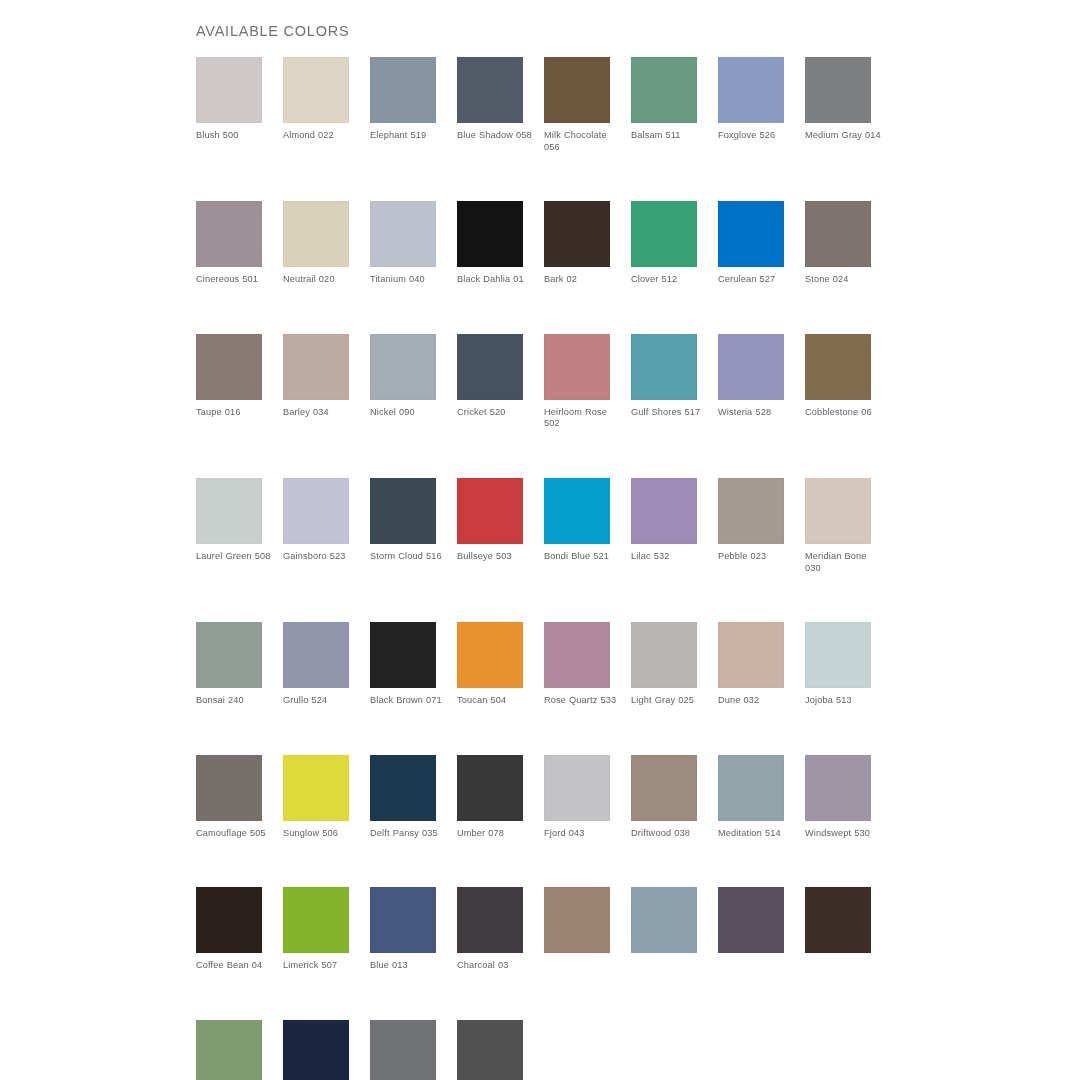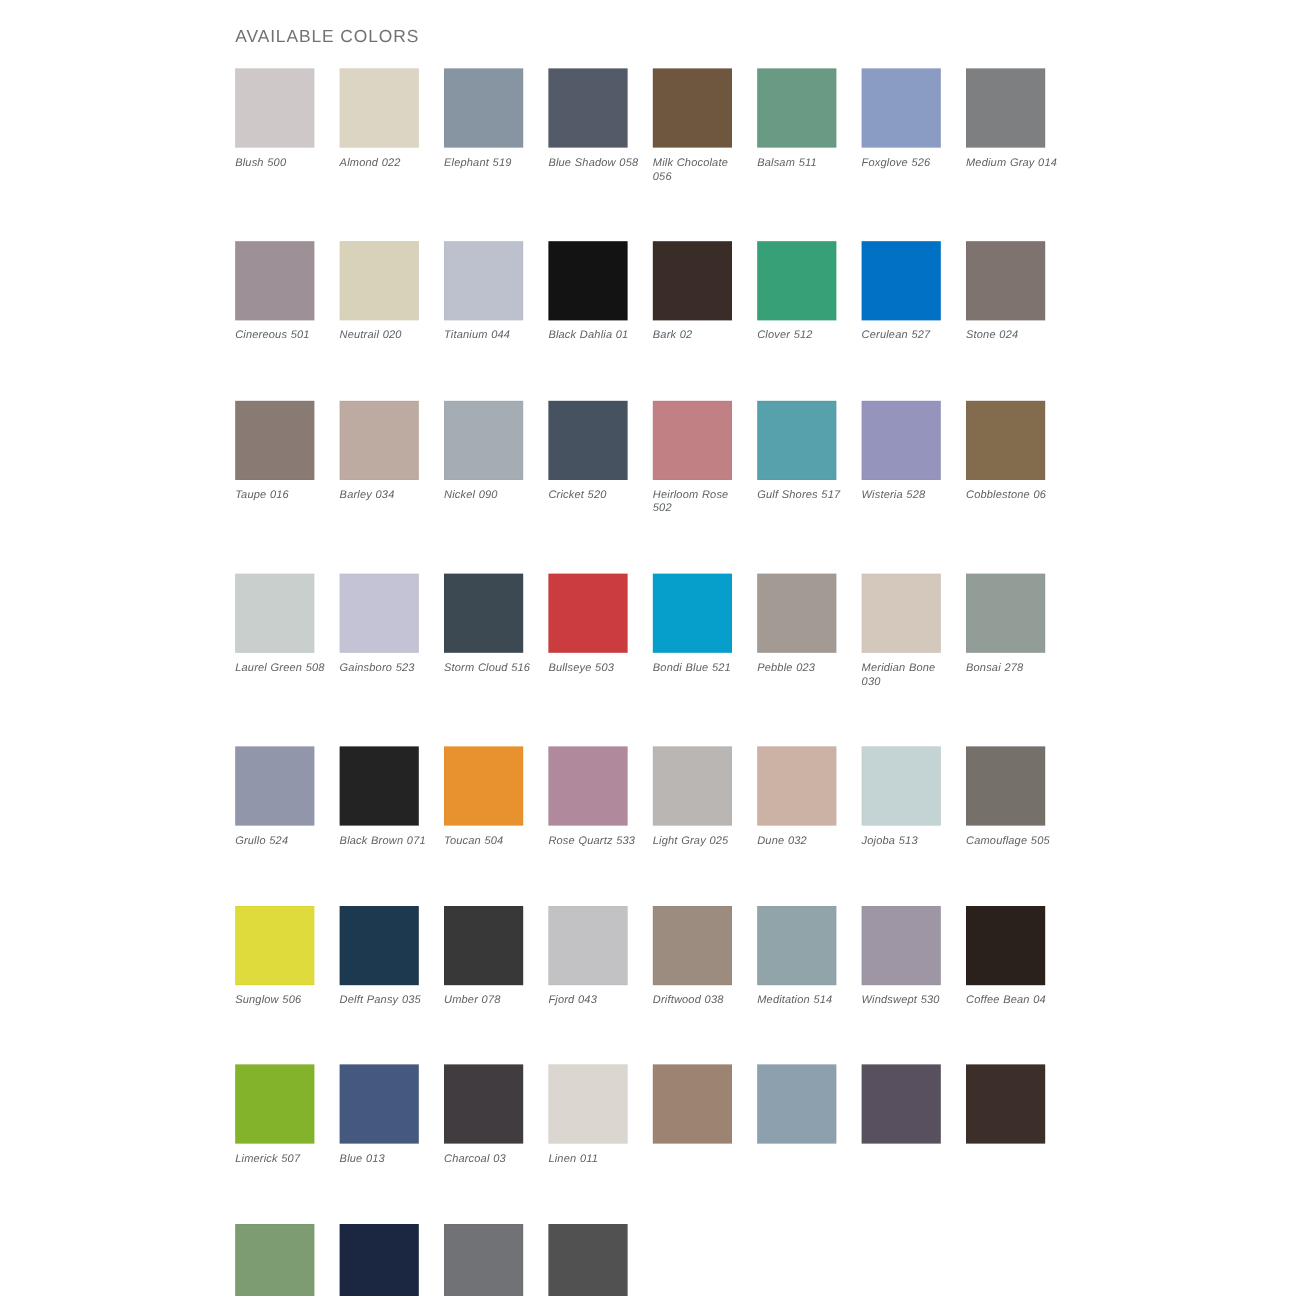--- a/index.html
+++ b/index.html
@@ -54,21 +54,20 @@
     box-shadow: inset 0 0 0 0.5px rgba(0,0,0,0.04);
   }
   .swatch-label {
     margin-top: 7px;
     font-size: 9.2px;
     line-height: 11.6px;
     color: #5d6164;
     letter-spacing: 0.15px;
     width: 78px;
     word-spacing: 0.3px;
-    font-style: italic;
   }
 </style>
 </head>
 <body>
 
 <div class="page">
 
   <div class="page-title">AVAILABLE COLORS</div>
 
   <div class="swatch-grid">
@@ -107,21 +106,21 @@
       <div class="swatch-cell">
         <div class="swatch-chip" style="background-color: rgb(157, 144, 150);"></div>
         <div class="swatch-label">Cinereous 501</div>
       </div>
       <div class="swatch-cell">
         <div class="swatch-chip" style="background-color: rgb(216, 210, 187);"></div>
         <div class="swatch-label">Neutrail 020</div>
       </div>
       <div class="swatch-cell">
         <div class="swatch-chip" style="background-color: rgb(189, 192, 205);"></div>
-        <div class="swatch-label">Titanium 044</div>
+        <div class="swatch-label">Titanium 040</div>
       </div>
       <div class="swatch-cell">
         <div class="swatch-chip" style="background-color: rgb(19, 19, 19);"></div>
         <div class="swatch-label">Black Dahlia 01</div>
       </div>
       <div class="swatch-cell">
         <div class="swatch-chip" style="background-color: rgb(58, 45, 40);"></div>
         <div class="swatch-label">Bark 02</div>
       </div>
       <div class="swatch-cell">
@@ -182,30 +181,34 @@
       </div>
       <div class="swatch-cell">
         <div class="swatch-chip" style="background-color: rgb(203, 60, 62);"></div>
         <div class="swatch-label">Bullseye 503</div>
       </div>
       <div class="swatch-cell">
         <div class="swatch-chip" style="background-color: rgb(6, 159, 203);"></div>
         <div class="swatch-label">Bondi Blue 521</div>
       </div>
       <div class="swatch-cell">
+        <div class="swatch-chip" style="background-color: rgb(156, 140, 182);"></div>
+        <div class="swatch-label">Lilac 532</div>
+      </div>
+      <div class="swatch-cell">
         <div class="swatch-chip" style="background-color: rgb(164, 154, 148);"></div>
         <div class="swatch-label">Pebble 023</div>
       </div>
       <div class="swatch-cell">
         <div class="swatch-chip" style="background-color: rgb(211, 200, 187);"></div>
         <div class="swatch-label">Meridian Bone 030</div>
       </div>
       <div class="swatch-cell">
         <div class="swatch-chip" style="background-color: rgb(147, 157, 151);"></div>
-        <div class="swatch-label">Bonsai 278</div>
+        <div class="swatch-label">Bonsai 240</div>
       </div>
       <div class="swatch-cell">
         <div class="swatch-chip" style="background-color: rgb(146, 150, 171);"></div>
         <div class="swatch-label">Grullo 524</div>
       </div>
       <div class="swatch-cell">
         <div class="swatch-chip" style="background-color: rgb(35, 35, 35);"></div>
         <div class="swatch-label">Black Brown 071</div>
       </div>
       <div class="swatch-cell">
@@ -270,24 +273,20 @@
       </div>
       <div class="swatch-cell">
         <div class="swatch-chip" style="background-color: rgb(69, 89, 126);"></div>
         <div class="swatch-label">Blue 013</div>
       </div>
       <div class="swatch-cell">
         <div class="swatch-chip" style="background-color: rgb(65, 60, 64);"></div>
         <div class="swatch-label">Charcoal 03</div>
       </div>
       <div class="swatch-cell">
-        <div class="swatch-chip" style="background-color: rgb(220, 214, 209);"></div>
-        <div class="swatch-label">Linen 011</div>
-      </div>
-      <div class="swatch-cell">
         <div class="swatch-chip" style="background-color: rgb(157, 131, 114);"></div>
       </div>
       <div class="swatch-cell">
         <div class="swatch-chip" style="background-color: rgb(141, 160, 174);"></div>
       </div>
       <div class="swatch-cell">
         <div class="swatch-chip" style="background-color: rgb(88, 80, 94);"></div>
       </div>
       <div class="swatch-cell">
         <div class="swatch-chip" style="background-color: rgb(60, 46, 40);"></div>

